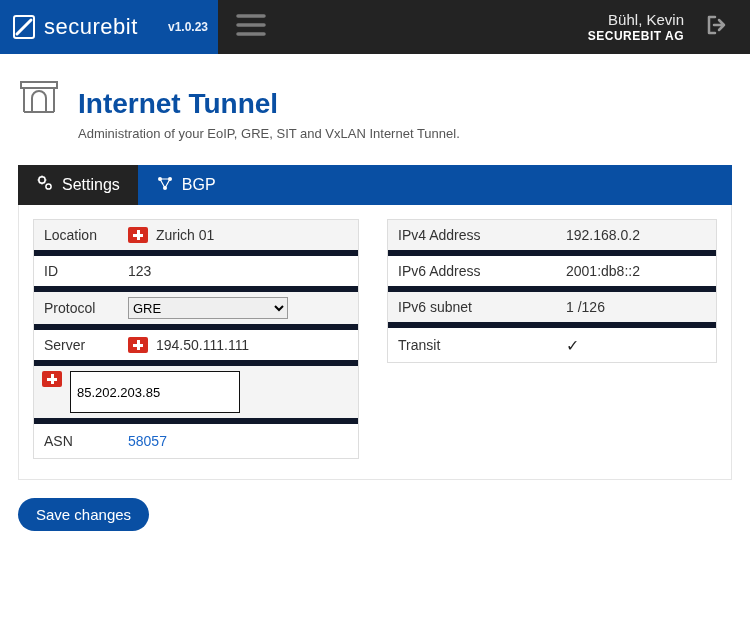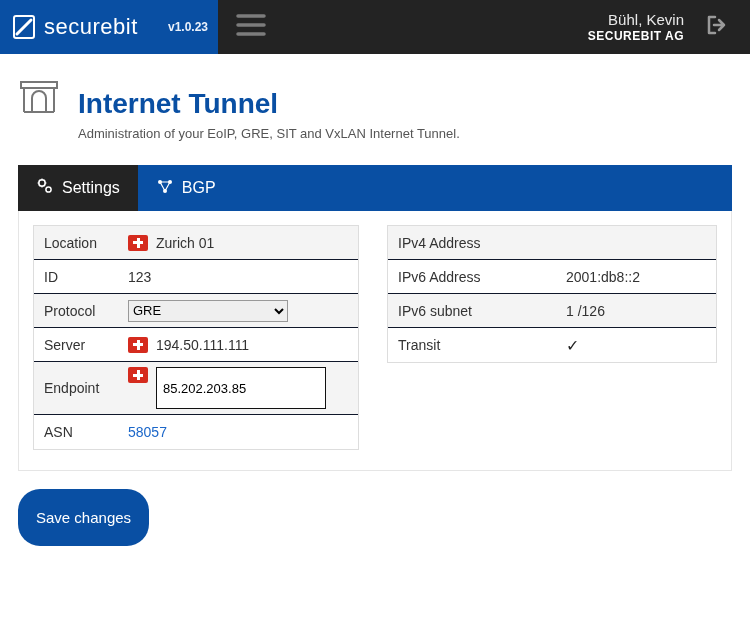--- a/index.html
+++ b/index.html
@@ -67,21 +67,21 @@
       align-items: flex-start;
       padding: 22px 18px 24px;
     }
     .page-header .ph-icon { color: #777; margin-right: 18px; margin-top: 2px; }
     .page-title { color: #094fa3; font-size: 28px; font-weight: 600; margin-top: 12px; }
     .page-subtitle { color: #555; font-size: 13px; margin-top: 6px; }
 
     .tabs-bar {
       margin: 0 18px;
       background: #094fa3;
-      height: 46px;
+      height: 40px;
       display: flex;
     }
     .tab {
       display: flex;
       align-items: center;
       padding: 0 18px;
       color: #fff;
       font-size: 16px;
       cursor: pointer;
     }
@@ -99,21 +99,21 @@
     }
     .panel {
       border: 1px solid #ddd;
     }
     .panel.left { width: 328px; }
     .panel.right { width: 332px; }
     .kvrow {
       display: flex;
       align-items: center;
       min-height: 34px;
-      border-bottom: 1px solid #0f172a;
+      border-bottom: 6px solid #0f172a;
     }
     .kvrow:last-child { border-bottom: none; }
     .kvrow:nth-child(odd) { background: #f4f4f4; }
     .kvrow .k {
       width: 86px;
       padding: 7px 10px;
       font-size: 14px;
       color: #333;
     }
     .panel.right .kvrow .k { width: 170px; }
@@ -154,21 +154,21 @@
       padding: 20px 6px;
       font-size: 13px;
     }
     .asn-link { color: #1a66c9; cursor: pointer; }
     .save-btn {
       margin: 18px 0 0 18px;
       background: #094fa3;
       color: #fff;
       border: none;
       border-radius: 22px;
-      padding: 20px 18px;
+      padding: 8px 18px;
       font-size: 15px;
       cursor: pointer;
     }
     .check { color: #222; font-size: 16px; }
   </style>
 </head>
 <body>
 
 
 
@@ -267,37 +267,39 @@
       </div>
     </div>
     <div class="kvrow">
       <div class="k">Server</div>
       <div class="v">
         <span class="flag-ch"></span>
         <span>194.50.111.111</span>
       </div>
     </div>
     <div class="kvrow">
-      <div class="k">Endpoint</div>
       <div class="v">
         <span class="flag-ch"></span>
         <input class="endpoint" value="85.202.203.85" style="">
       </div>
     </div>
     <div class="kvrow">
       <div class="k">ASN</div>
       <div class="v">
           <span class="asn-link">58057</span>
         </div>
     </div>
   </div>
 
   <div class="panel right">
     <div class="kvrow">
       <div class="k">IPv4 Address</div>
+      <div class="v">
+          <span>192.168.0.2</span>
+        </div>
     </div>
     <div class="kvrow">
       <div class="k">IPv6 Address</div>
       <div class="v">
           <span>2001:db8::2</span>
         </div>
     </div>
     <div class="kvrow">
       <div class="k">IPv6 subnet</div>
       <div class="v">

